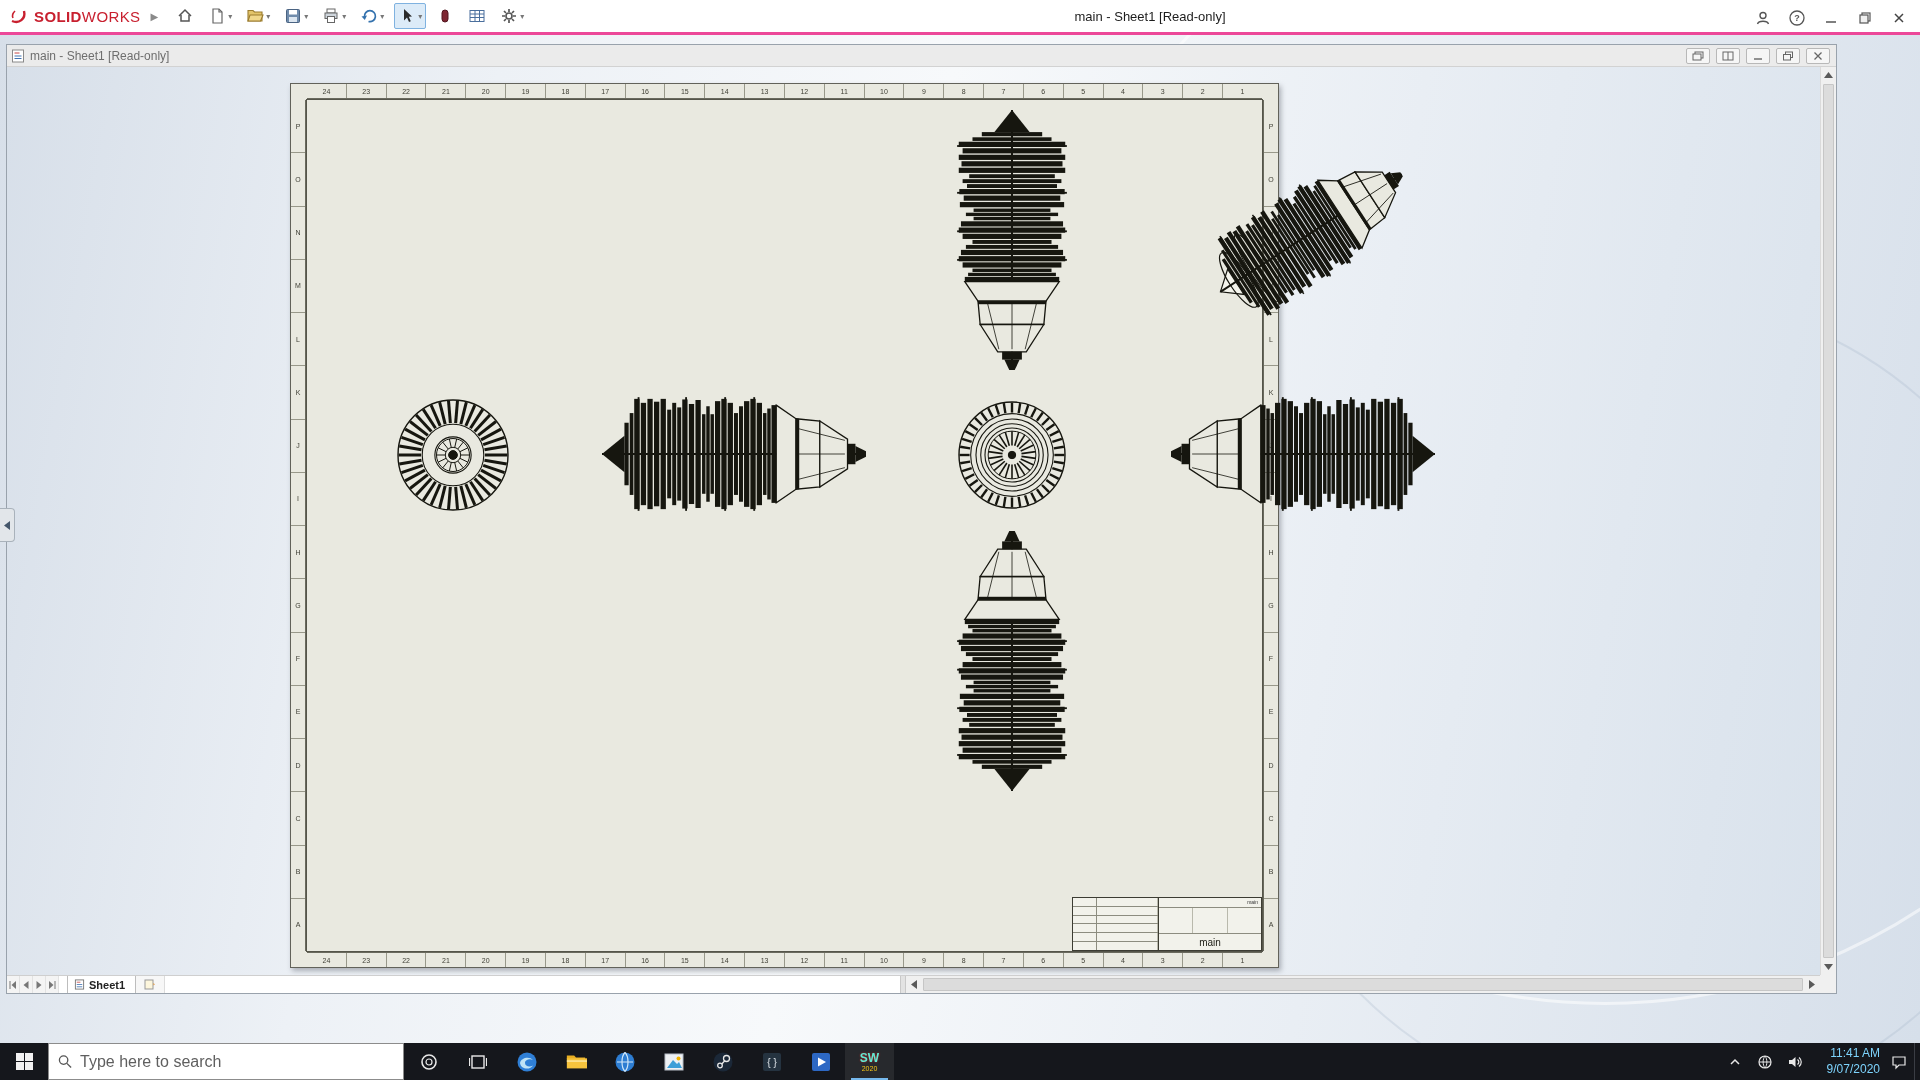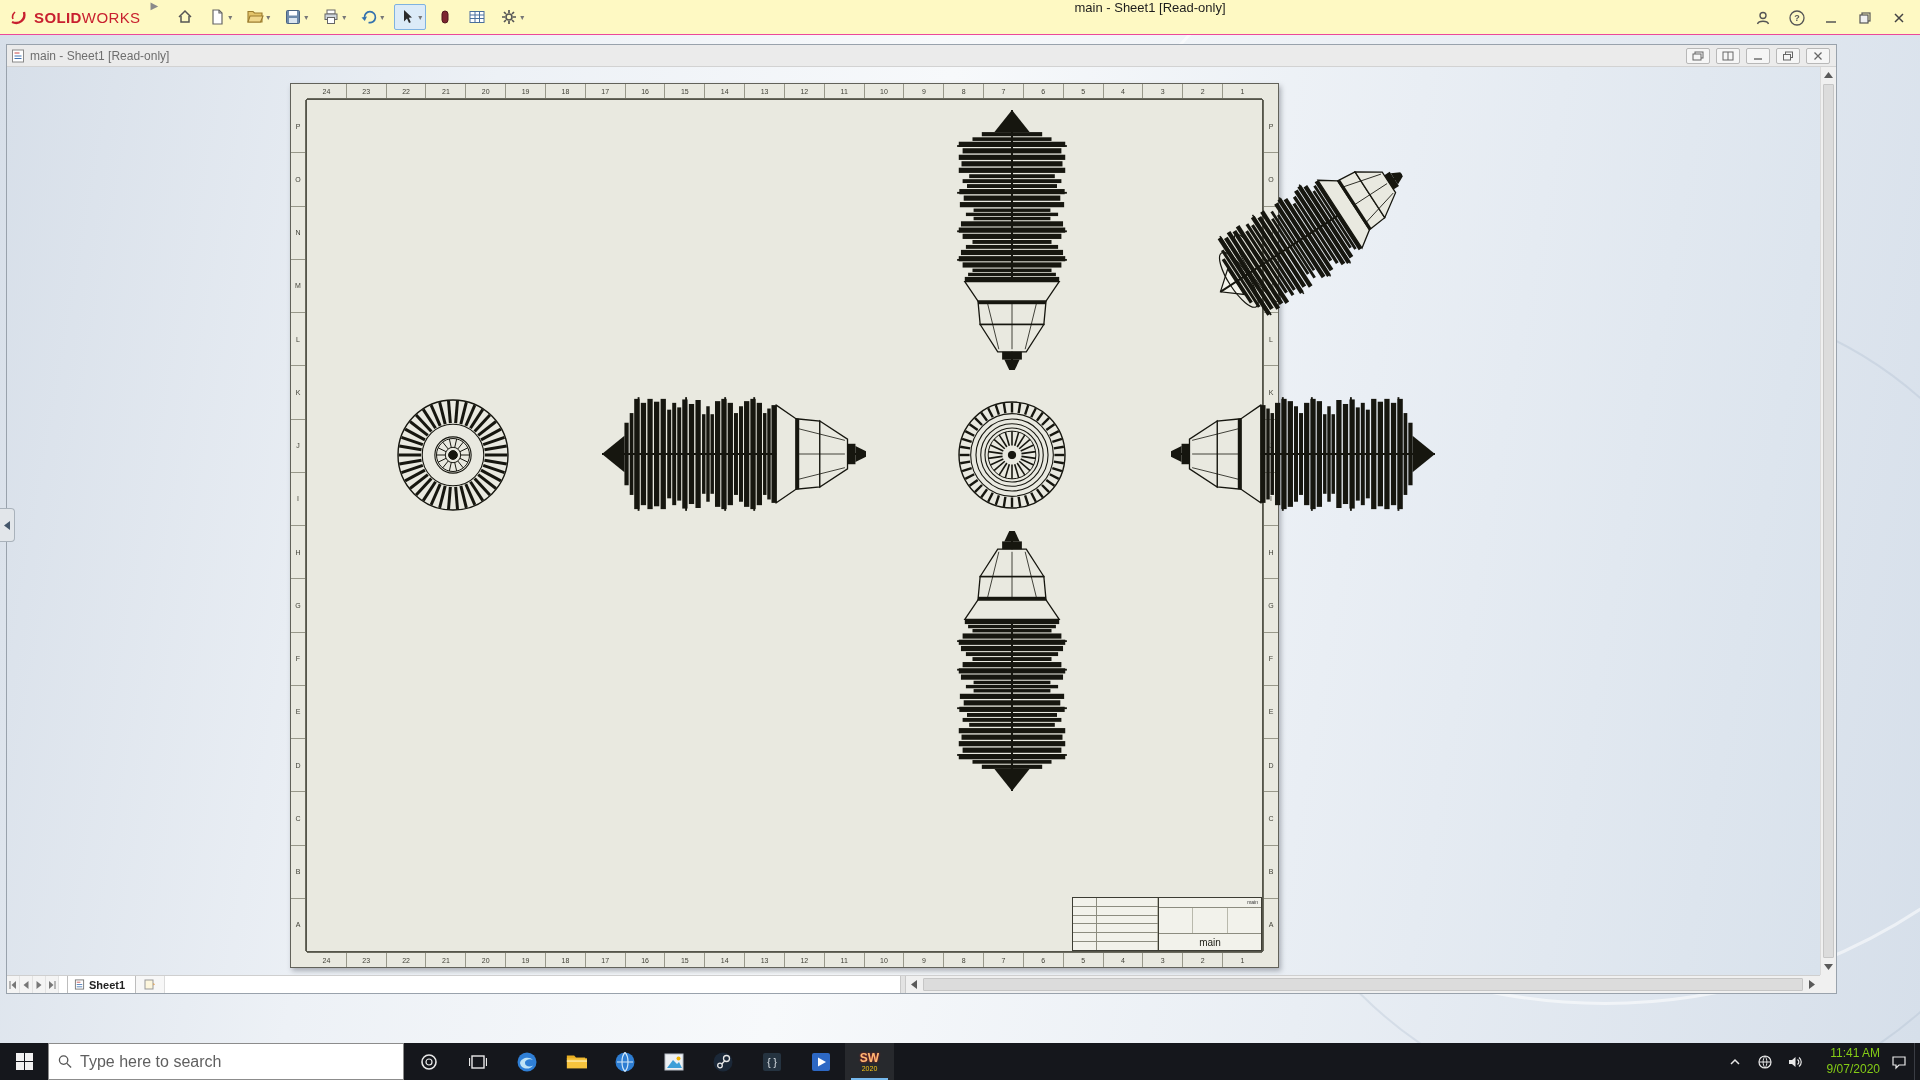--- a/index.html
+++ b/index.html
@@ -1,22 +1,22 @@
 <!DOCTYPE html>
 <html><head>
 <meta charset="utf-8">
 <style>
   *{margin:0;padding:0;box-sizing:border-box}
   html,body{width:1920px;height:1080px;overflow:hidden}
   body{font-family:"Liberation Sans",sans-serif;background:#e8edf3;position:relative;color:#222}
   svg{display:block}
 
   
-  #titlebar{position:absolute;top:0;left:0;right:0;height:35px;background:#fef9c3;
-    border-bottom:1px solid #ec4899;display:flex;z-index:6}
+  #titlebar{position:absolute;top:0;left:0;right:0;height:35px;background:#ffffff;
+    border-bottom:3px solid #ec4899;display:flex;align-items:center;z-index:6}
   .logo-wrap{display:flex;align-items:center;padding-left:8px}
   .logo-text{font-size:15px;letter-spacing:.4px;margin-left:4px;color:#c8202f;white-space:nowrap}
   .logo-text b{font-weight:bold}
   .crumb-arrow{color:#8a8a8a;font-size:10px;margin:0 14px 0 10px}
   #toolbar{display:flex;align-items:center;gap:6px}
   .tbtn{display:flex;align-items:center;padding:3px 3px;border:1px solid transparent;border-radius:2px;cursor:default}
   .tbtn .chev{font-size:8px;color:#777;margin-left:2px}
   .tbtn.active{background:#dcebf8;border-color:#7fb2e0}
   #win-title{position:absolute;left:1020px;width:260px;text-align:center;font-size:13px;color:#1d1d1d}
   #tb-right{position:absolute;right:4px;top:0;height:35px;display:flex;align-items:center}
@@ -107,24 +107,24 @@
   #start-btn{width:48px;display:flex;align-items:center;justify-content:center}
   #search-box{width:356px;background:#fff;border:1px solid #8c8c8c;display:flex;align-items:center;padding:0 9px;gap:8px}
   #search-box input{border:none;outline:none;background:transparent;font-size:16px;color:#555;width:100%;
     font-family:"Liberation Sans",sans-serif}
   #search-box input::placeholder{color:#5f5f5f;opacity:1}
   .app-active{background:rgba(255,255,255,.08)}
   .app-active::after{content:"";position:absolute;left:6px;right:6px;bottom:0;height:2px;background:#76b9ed}
   #tray{margin-left:auto;display:flex;align-items:stretch}
   .tray-icon{width:30px;display:flex;align-items:center;justify-content:center}
   #clock{width:74px;display:flex;flex-direction:column;align-items:flex-end;justify-content:center;
-    color:#84cc16;font-size:12px;line-height:1.3;padding-right:4px}
+    color:#7dd3fc;font-size:12px;line-height:1.3;padding-right:4px}
   #show-desktop{width:6px;border-left:1px solid #3a3d44}
   .sw-glyph{display:flex;flex-direction:column;align-items:center;line-height:1}
-  .sw-glyph .sw{font-size:12px;font-weight:bold;color:#fdba74;text-shadow:0 0 2px #c22}
+  .sw-glyph .sw{font-size:12px;font-weight:bold;color:#5eead4;text-shadow:0 0 2px #c22}
   .sw-glyph .yr{font-size:7px;color:#f5c518;margin-top:1px}
 </style>
 </head>
 <body>
 
 <header id="titlebar">
   <div class="logo-wrap">
     <svg width="22" height="22" viewBox="0 0 22 22">
       <path d="M4 16c7 3 14-2 12-10" stroke="#c8202f" stroke-width="2.4" fill="none"></path>
       <path d="M7 6c-2 2-3 5-2 7" stroke="#c8202f" stroke-width="1.6" fill="none"></path>

